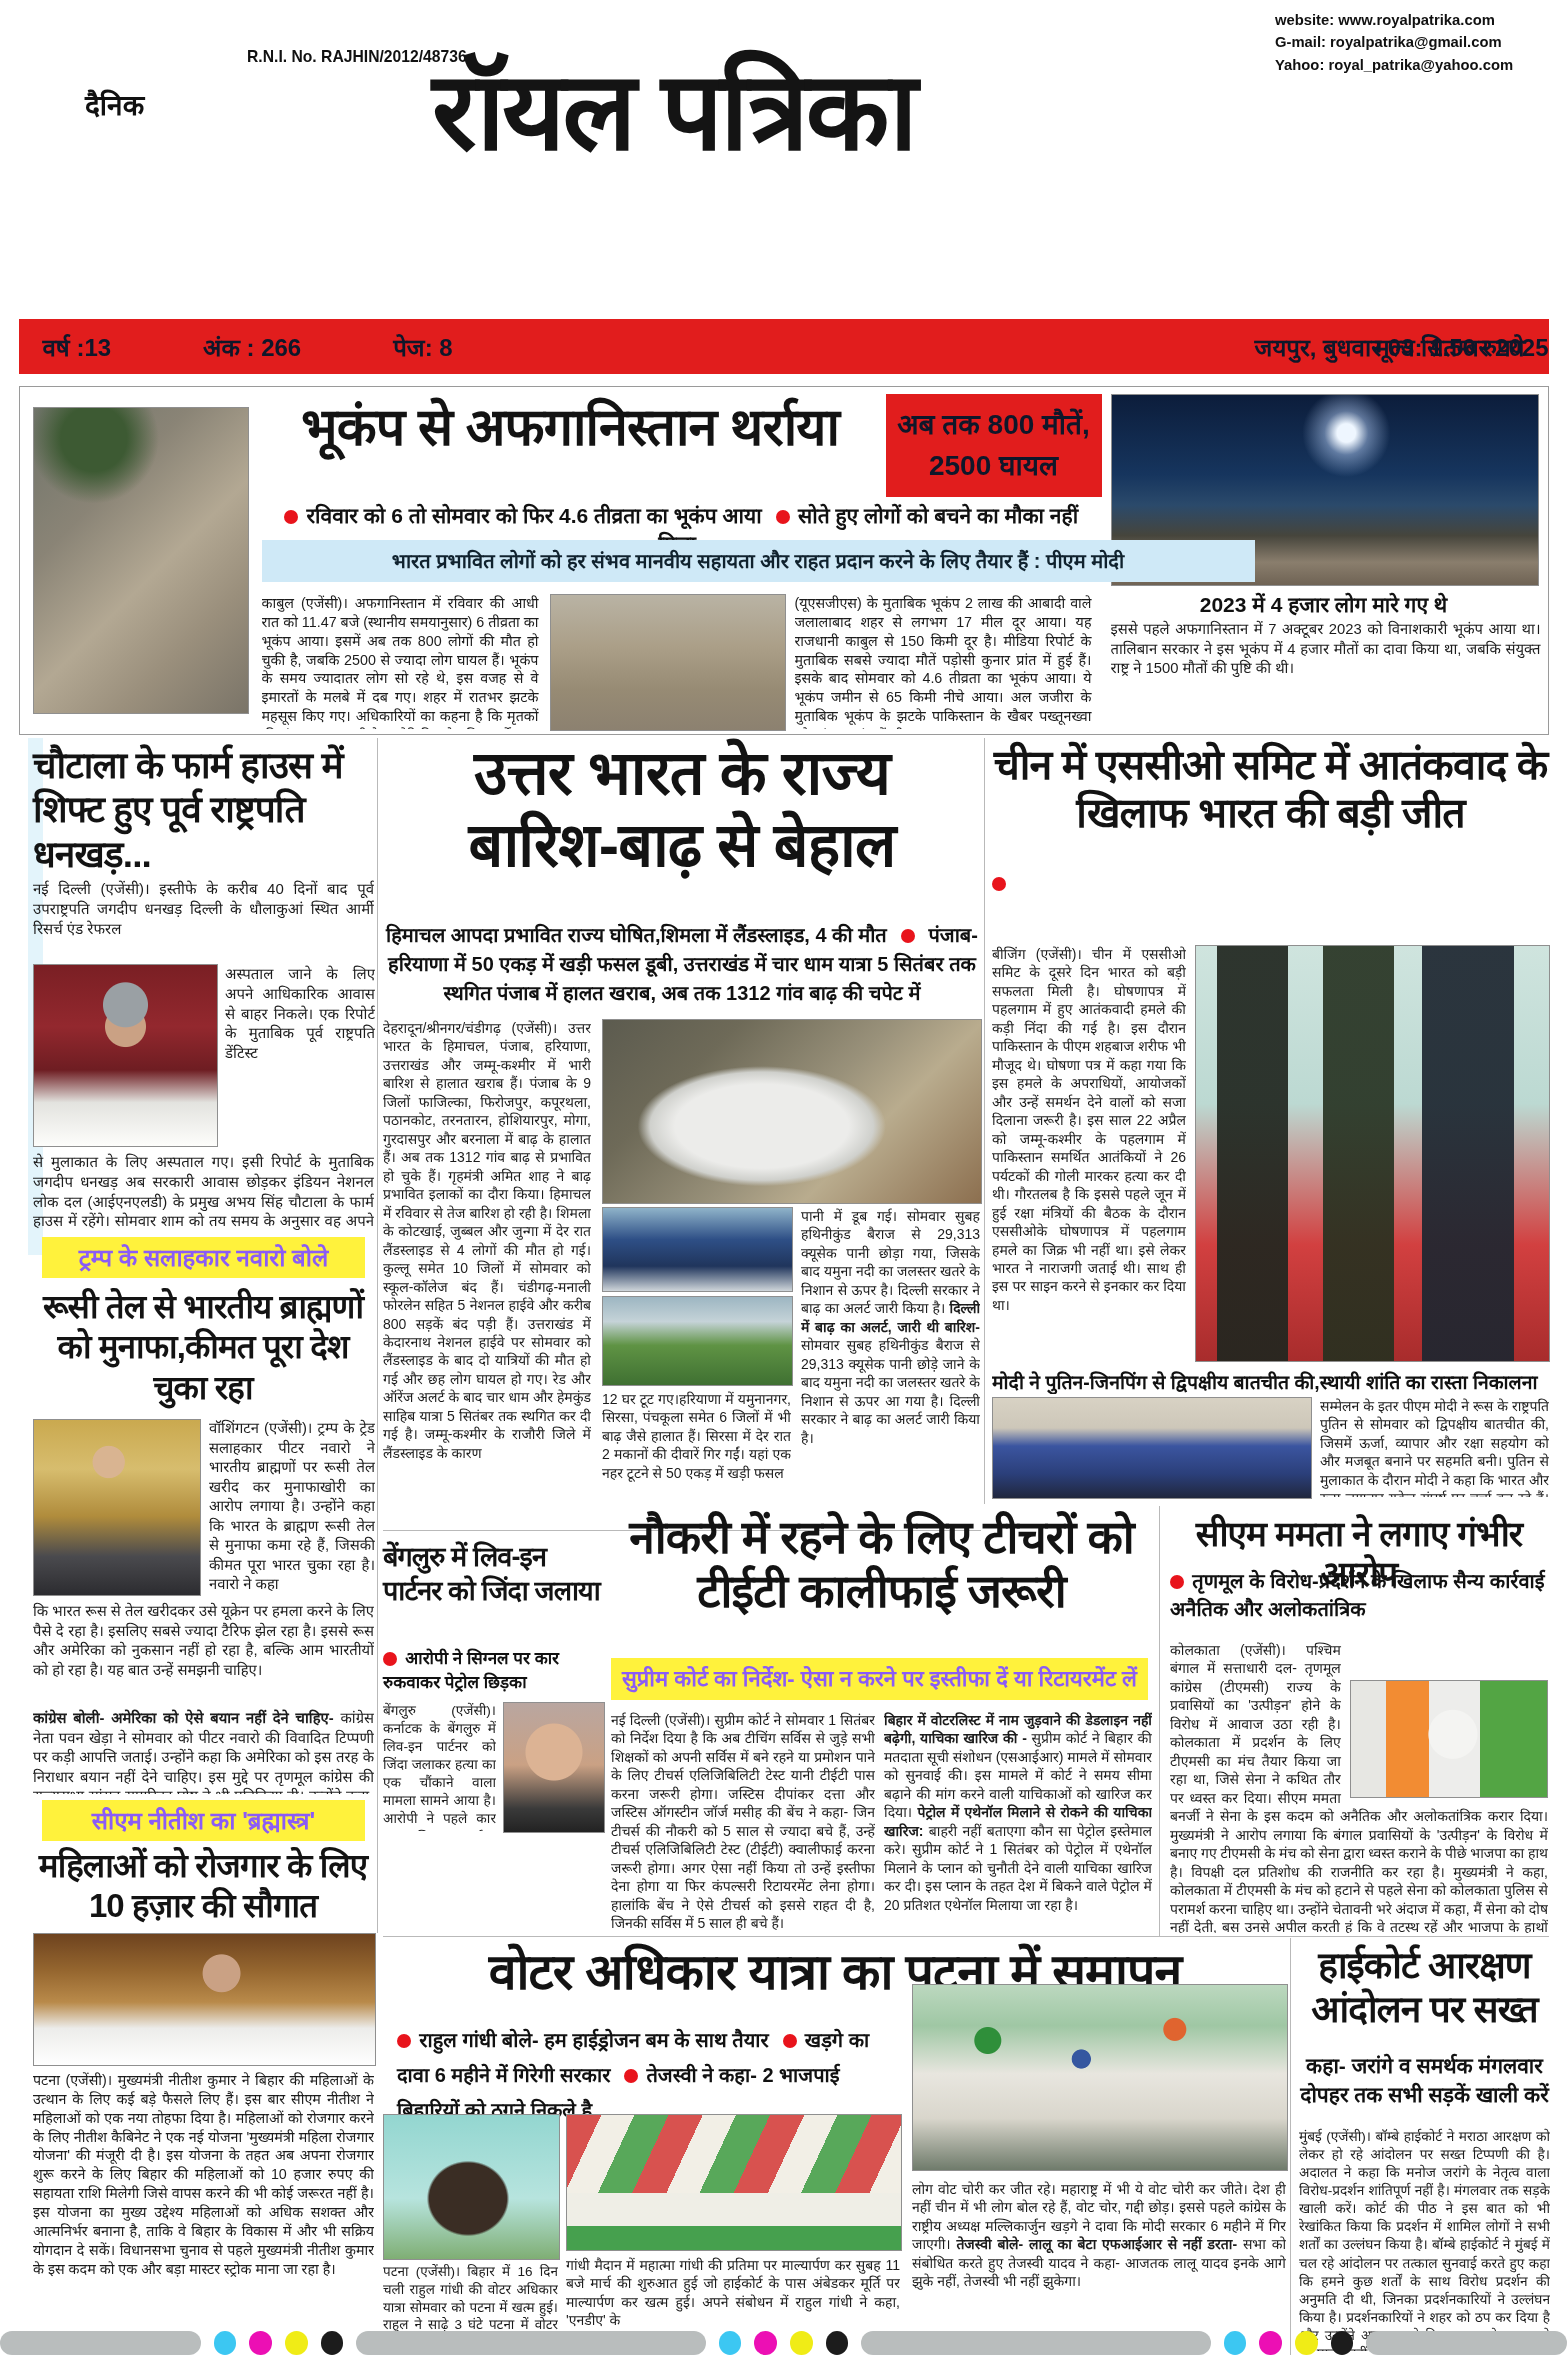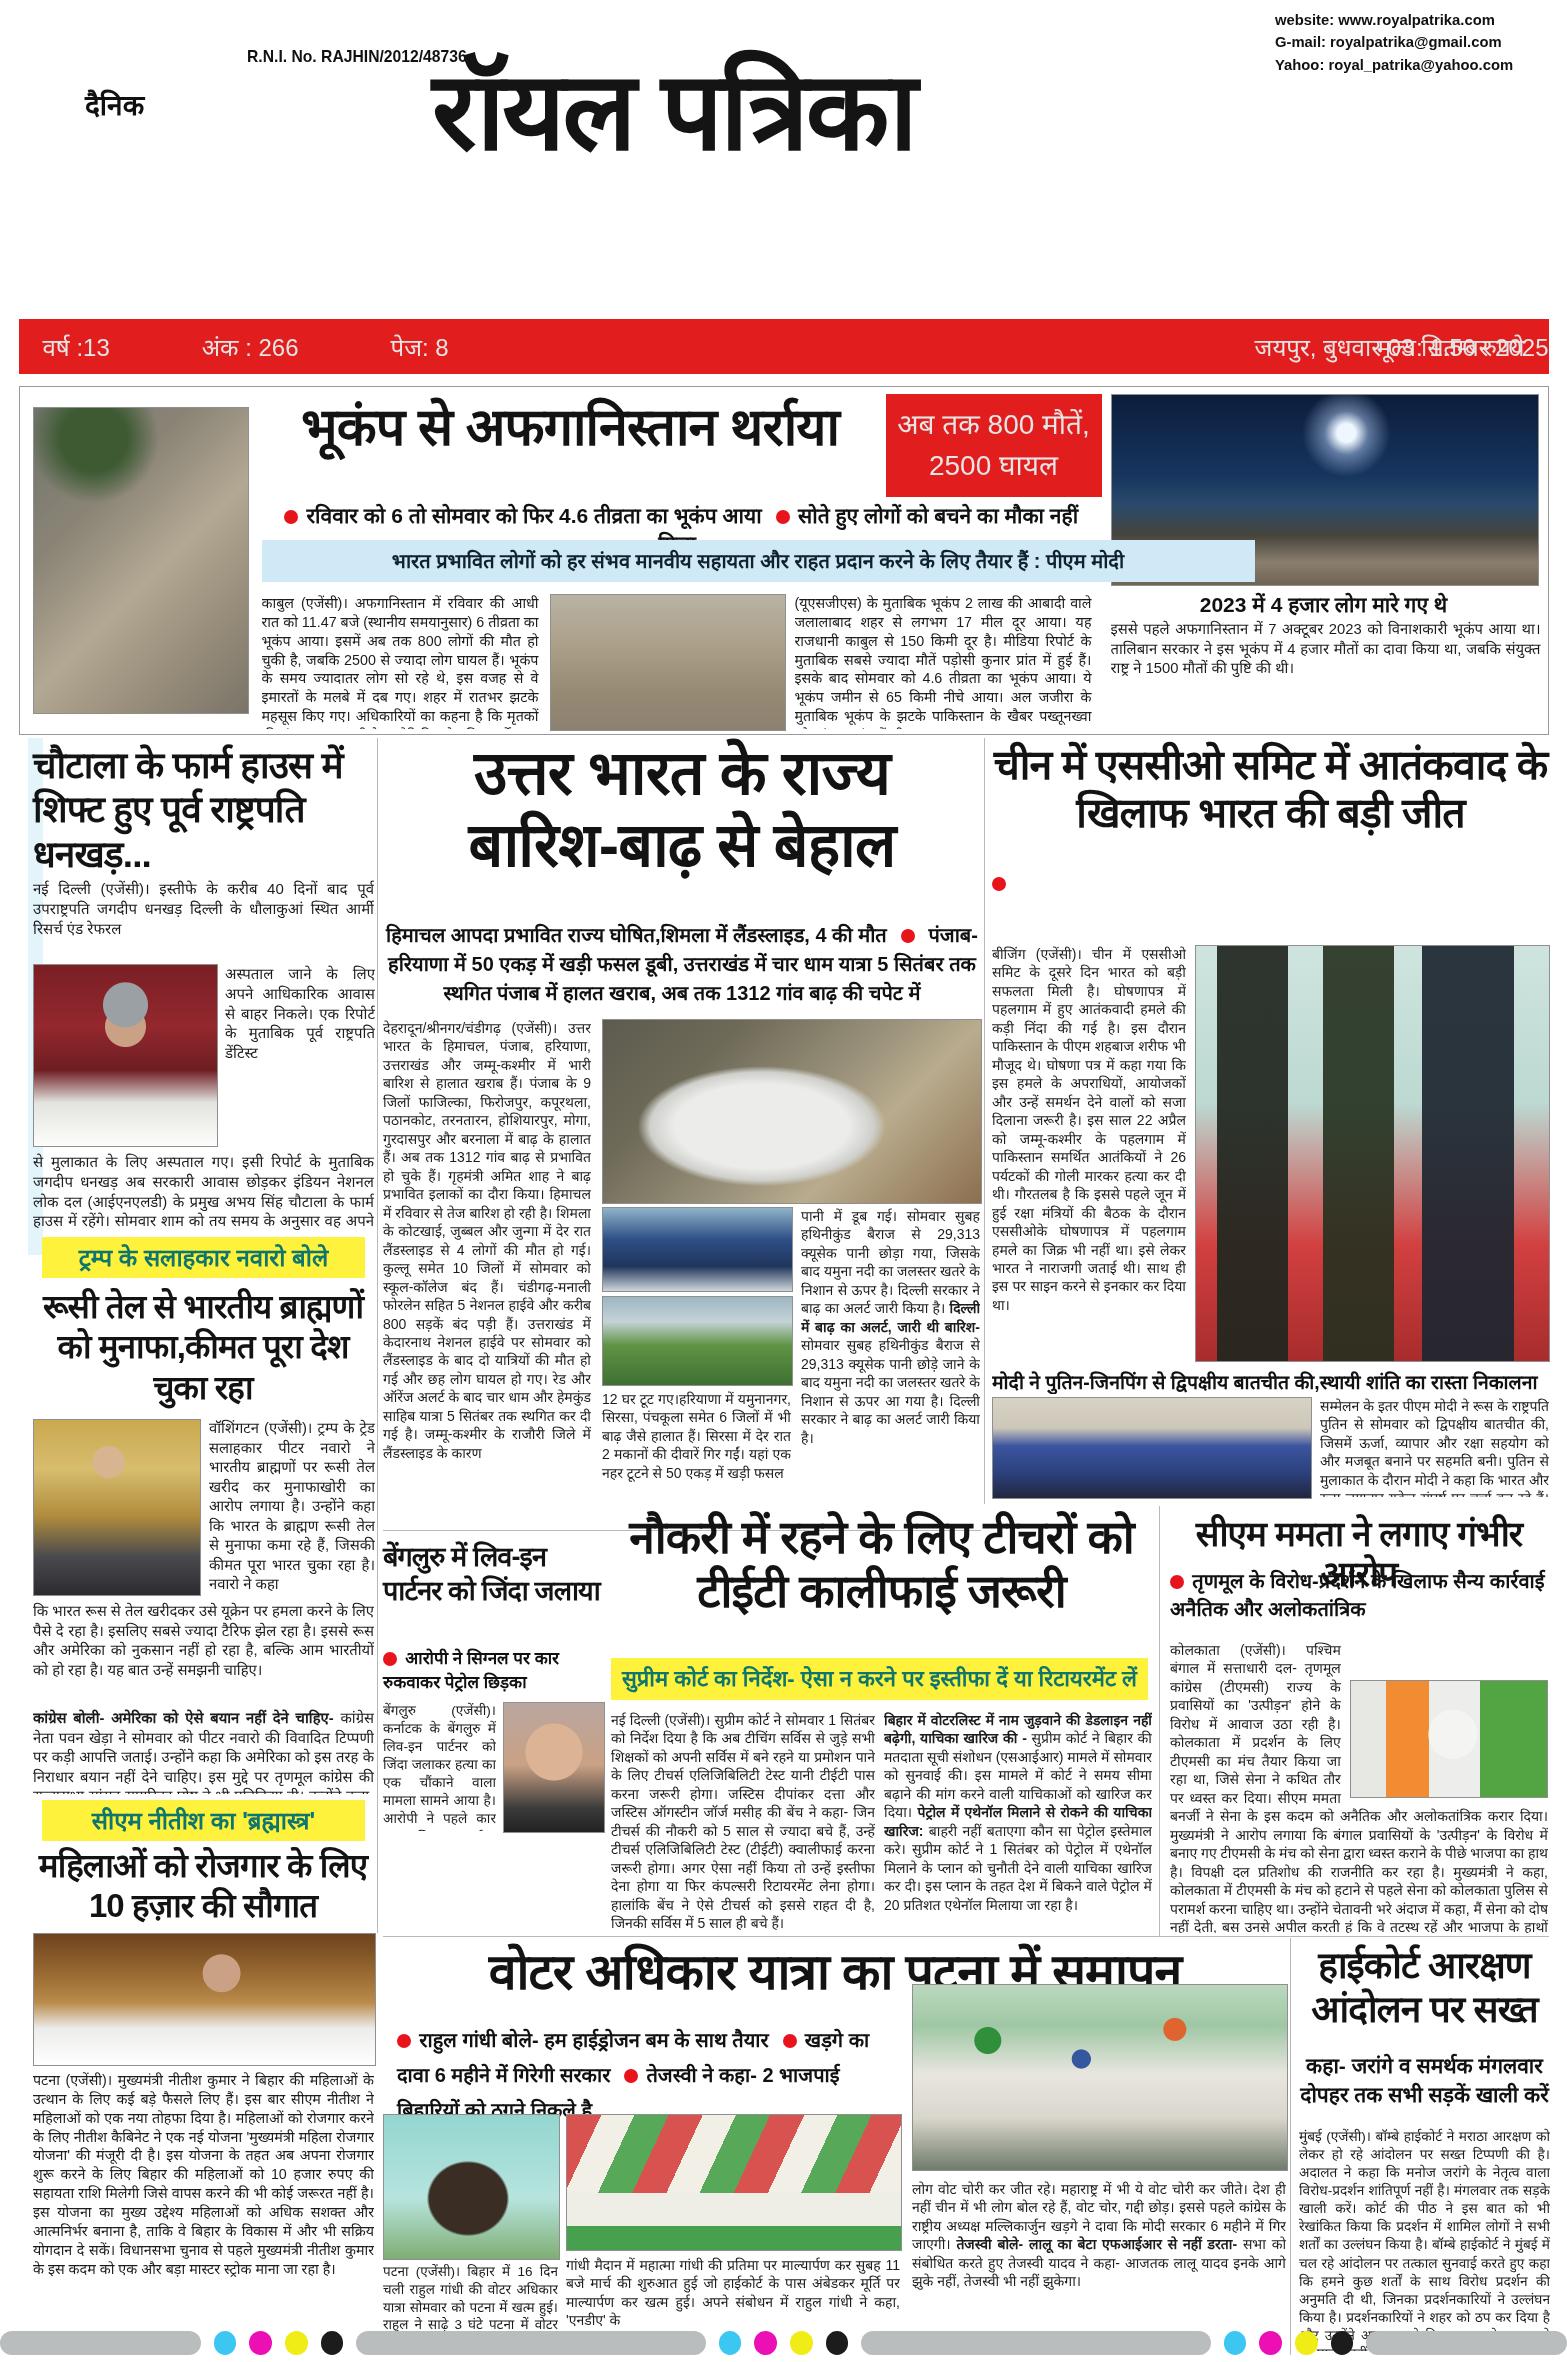--- a/index.html
+++ b/index.html
@@ -6,23 +6,23 @@
   .page{position:relative;width:1567px;height:2363px;background:#fff;overflow:hidden;
         font-family:"Liberation Sans","DejaVu Sans",sans-serif;color:#111;padding-left:48px;}
   .abs{position:absolute;}
   .bold{font-weight:bold;}
   .ctr{text-align:center;}
   .clip{overflow:hidden;}
   .hl{font-weight:800;color:#131313;line-height:1.12;letter-spacing:-0.9px;}
   .body-txt{line-height:1.32;text-align:justify;overflow:hidden;color:#1c1c1c;}
   .dot{display:inline-block;width:14px;height:14px;border-radius:50%;
        background:var(--dot-red,#e8141c);margin:0 8.3px 1.8px 8.3px;vertical-align:middle;}
-  .kicker{background:var(--highlight-yellow,#fff23c);font-weight:bold;text-align:center;color:#0f766e;}
+  .kicker{background:var(--highlight-yellow,#fff23c);font-weight:bold;text-align:center;color:#8b5cf6;}
   .strip-blue{background:var(--info-blue,#cfe9f7);font-weight:bold;text-align:center;color:#10222e;}
-  .redbox{background:var(--masthead-red,#e11d1d);color:#e5e5e5;font-weight:normal;text-align:center;}
+  .redbox{background:var(--masthead-red,#e11d1d);color:#0f172a;font-weight:bold;text-align:center;}
   .vline{width:0.9px;background:#b9b9b9;}
   .hline{height:0.9px;background:#b9b9b9;}
   .ph{background-color:#a9a49a;border:0.9px solid #8f8f8f;}
   .ph-rubble{background-image:radial-gradient(circle at 28% 10%,#3d5a33 0 33px,rgba(61,90,51,.6) 46px,transparent 65px),linear-gradient(135deg,#70746a 0%,#8a8476 30%,#b3a893 55%,#9a8f7c 75%,#7a7468 100%);}
   .ph-night{background-image:radial-gradient(circle at 55% 20%,#eef6ff 0 9.2px,rgba(190,215,255,.45) 22px,transparent 44px),linear-gradient(180deg,#0c1d3b 0%,#16355e 42%,#2b4a6b 58%,#46453c 74%,#8a7e6d 88%,#6f6354 100%);}
   .ph-rescue{background-image:linear-gradient(180deg,#b9b3a4 0%,#ab9f88 38%,#978b74 70%,#8c8170 100%);}
   .ph-dhankhar{background-image:radial-gradient(circle at 50% 22%,#9aa0a4 0 22px,transparent 23px),radial-gradient(circle at 50% 34%,#caa184 0 20px,transparent 21px),linear-gradient(180deg,#7a1f24 0%,#93282e 34%,#6e1d22 58%,#e3e3df 76%,#fdfdfb 100%);}
   .ph-navarro{background-image:radial-gradient(circle at 45% 24%,#d9b491 0 15.7px,transparent 16.6px),linear-gradient(180deg,#caa94f 0%,#d7bd6e 28%,#b08c3c 55%,#4a4a4e 78%,#2c2c30 100%);}
   .ph-nitish{background-image:radial-gradient(circle at 55% 30%,#caa184 0 18.5px,transparent 19.4px),linear-gradient(180deg,#6e431f 0%,#95662f 28%,#b98a4a 52%,#ececea 72%,#ffffff 100%);}
   .ph-car{background-image:radial-gradient(ellipse at 42% 58%,#ececea 0 28%,#cfd0cc 36%,transparent 40%),linear-gradient(135deg,#5c5b4f 0%,#6e6a58 25%,#99917a 52%,#b9ac8e 68%,#8c6f4f 100%);}

